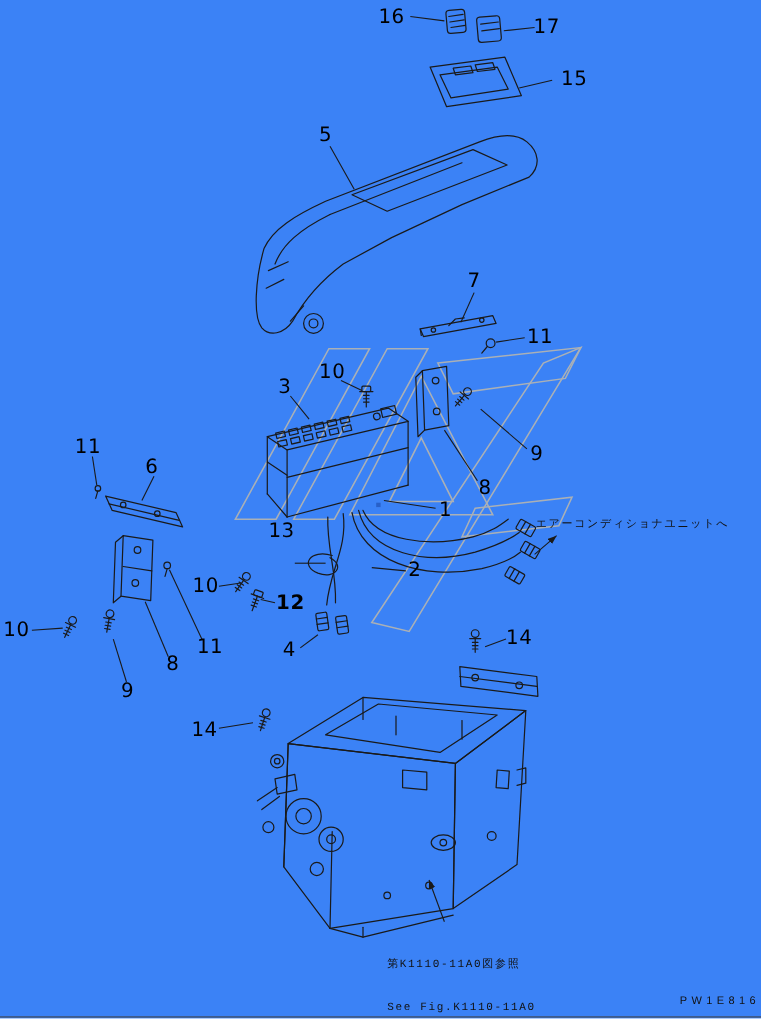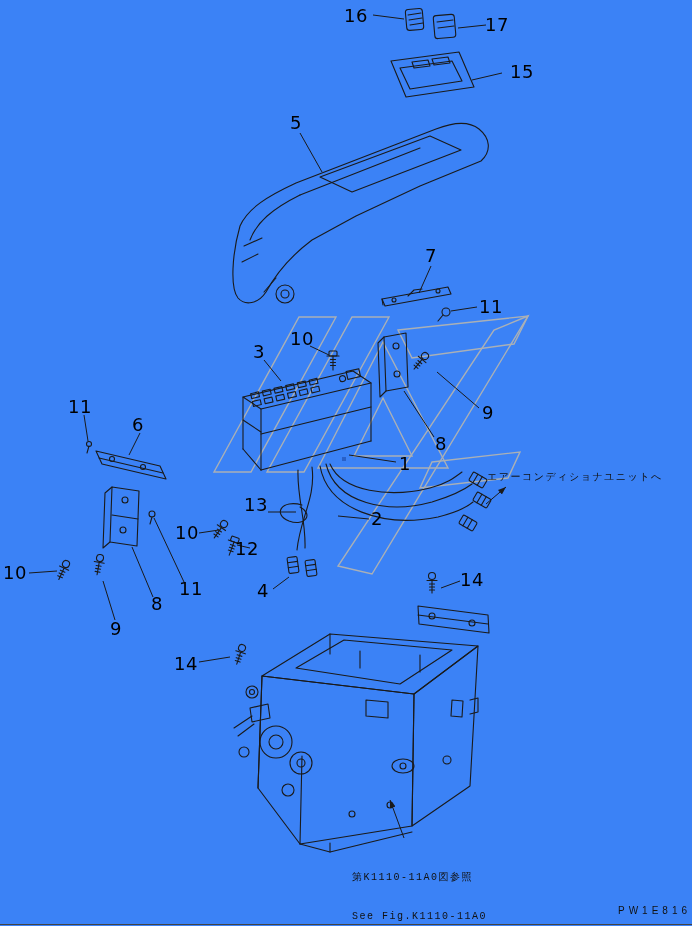--- a/index.html
+++ b/index.html
@@ -272,24 +272,24 @@
       <div class="callout" style="left: 296px; top: 123px;">5</div>
       <div class="callout" style="left: 431px; top: 256px;">7</div>
       <div class="callout" style="left: 491px; top: 307px;">11</div>
       <div class="callout" style="left: 302px; top: 339px;">10</div>
       <div class="callout" style="left: 488px; top: 413px;">9</div>
       <div class="callout" style="left: 441px; top: 444px;">8</div>
       <div class="callout" style="left: 259px; top: 352px;">3</div>
       <div class="callout" style="left: 405px; top: 464px;">1</div>
       <div class="callout" style="left: 80px; top: 407px;">11</div>
       <div class="callout" style="left: 138px; top: 425px;">6</div>
-      <div class="callout" style="left: 256px; top: 505px;">13</div>
+      <div class="callout" style="left: 256px; top: 483px;">13</div>
       <div class="callout" style="left: 377px; top: 519px;">2</div>
       <div class="callout" style="left: 187px; top: 533px;">10</div>
-      <div class="callout" style="left: 247px; top: 549px;">12</div>
+      <div class="callout" style="left: 264px; top: 549px; font-weight: bold;">12</div>
       <div class="callout" style="left: 15px; top: 573px;">10</div>
       <div class="callout" style="left: 191px; top: 589px;">11</div>
       <div class="callout" style="left: 157px; top: 604px;">8</div>
       <div class="callout" style="left: 116px; top: 629px;">9</div>
       <div class="callout" style="left: 263px; top: 591px;">4</div>
       <div class="callout" style="left: 472px; top: 580px;">14</div>
       <div class="callout" style="left: 186px; top: 664px;">14</div>
     </div>
 
   <div class="note ac-note">

